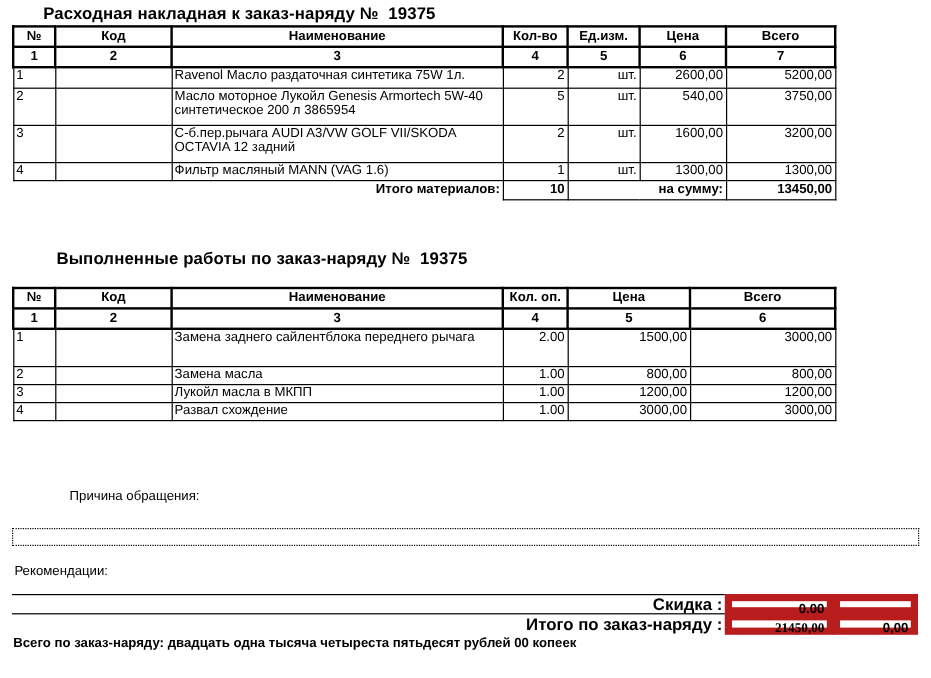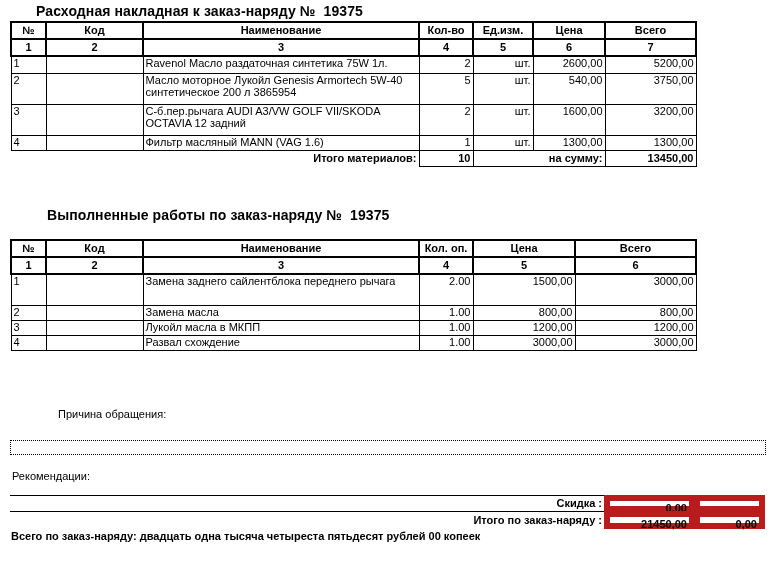--- a/index.html
+++ b/index.html
@@ -12,21 +12,21 @@
   table.grid tr.num td { font-weight: bold; text-align: center; height: 15px; line-height: 15px; border-width: 2px; }
   .r { text-align: right; }
   table.grid tr.tot td { font-weight: bold; height: 15px; line-height: 15px; }
   table.grid tr.tot td.nb { border: none; }
   table.grid tr.tot td.bx { border: 1px solid #000; padding-left: 32px; }
   .lbl { position: absolute; font-size: 11px; }
   .dotbox { position: absolute; border: 1px dotted #000; }
   .hline { position: absolute; height: 0; border-top: 1px solid #000; }
   .cell { position: absolute; border: 6px solid #b91c1c; font-size: 11px; font-weight: bold; text-align: right;
           padding: 0 2px; box-sizing: border-box; line-height: 15px; }
-  .rlabel { position: absolute; font-size: 11px; font-weight: bold; text-align: right; line-height: 15px; }
+  .rlabel { position: absolute; font-size: 14px; font-weight: bold; text-align: right; line-height: 15px; }
   .footer { position: absolute; font-size: 11px; font-weight: bold; }
 </style>
 </head>
 <body>
 
 <div class="title" style="left:36px; top:3px;text-align:right;">Расходная накладная к заказ-наряду №  19375</div>
 
 <table class="grid" style="left:10px; top:21px; width:685px;">
   <colgroup>
     <col style="width:35px">
@@ -170,16 +170,16 @@
 <div class="lbl" style="left:12px; top:470px;">Рекомендации:</div>
 
 <div class="hline" style="left:10px; top:495px; width:594px;"></div>
 <div class="hline" style="left:10px; top:511px; width:594px;"></div>
 
 <div class="rlabel" style="left:300px; top:496px; width:302px;">Скидка :</div>
 <div class="cell" style="left:604px; top:495px; width:91px; height:17px;">0,00</div>
 <div class="cell" style="left:694px; top:495px; width:71px; height:17px;"></div>
 
 <div class="rlabel" style="left:300px; top:513px; width:302px;">Итого по заказ-наряду :</div>
-<div class="cell" style="left:604px; top:511px; width:91px; height:18px;">21450,00</div>
+<div class="cell" style="left:604px; top:511px; width:91px; height:18px;font-family:Liberation Serif, serif;">21450,00</div>
 <div class="cell" style="left:694px; top:511px; width:71px; height:18px;">0,00</div>
 
 <div class="footer" style="left:11px; top:530px;">Всего по заказ-наряду: двадцать одна тысяча четыреста пятьдесят рублей 00 копеек</div>
 
 </body></html>

